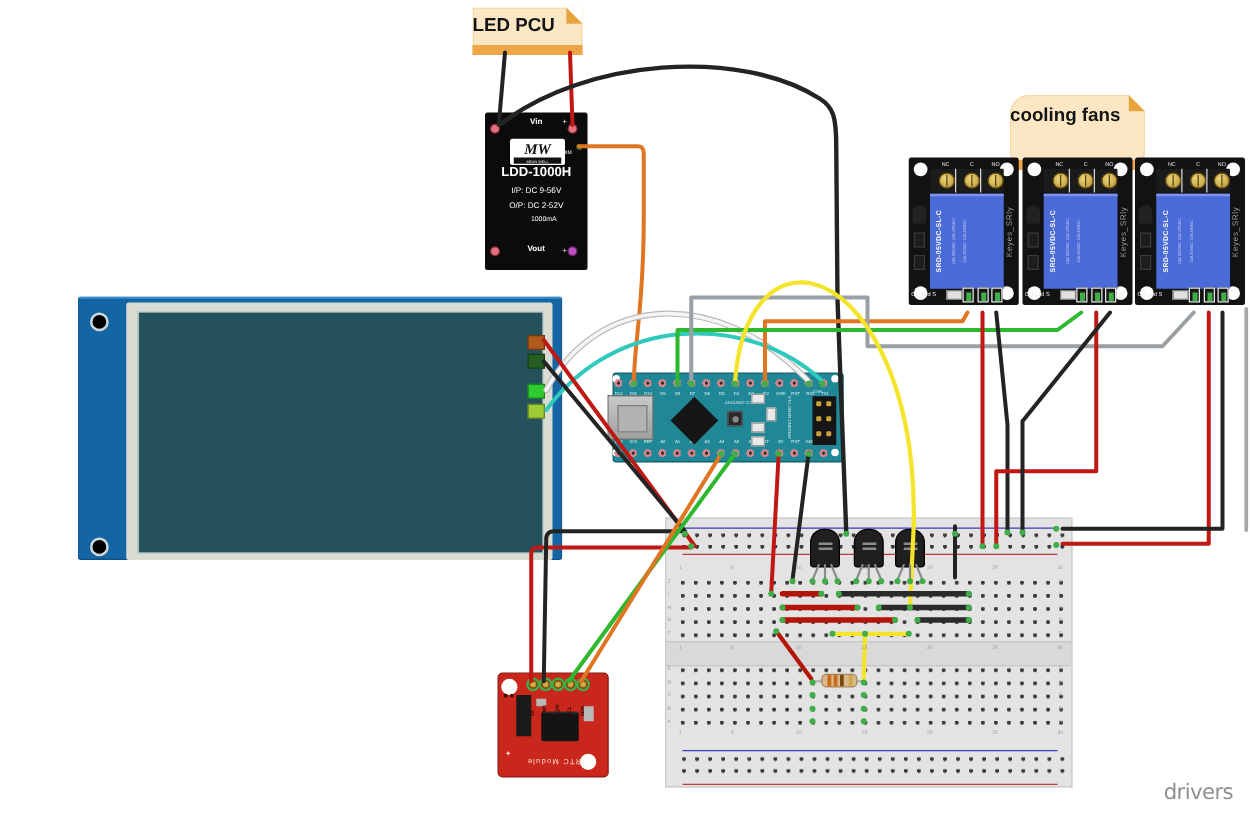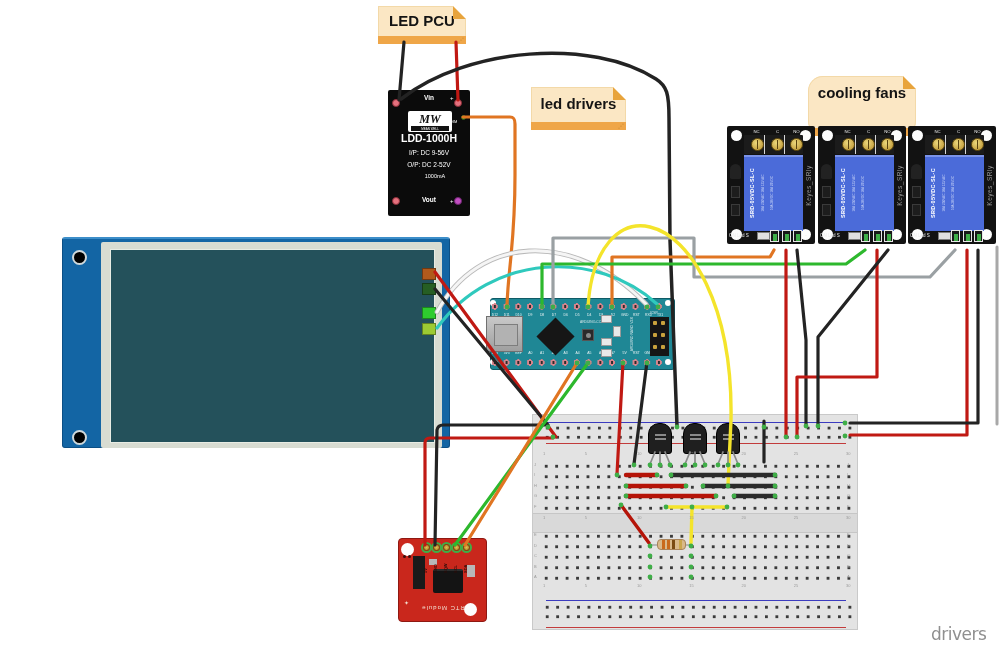--- a/index.html
+++ b/index.html
@@ -1,20 +1,20 @@
 <!DOCTYPE html>
 <html><head>
 <meta charset="utf-8">
 <style>
   html,body{margin:0;padding:0;background:#fff;font-family:"Liberation Sans",sans-serif;}
   #canvas{position:relative;width:1000px;height:652px;background:#fff;overflow:hidden;}
   .abs{position:absolute;}
   
   .note{position:absolute;background:#fbe7c4;box-shadow:0 0 0 1px #f3d9a8 inset;}
-  .note-text{position:absolute;left:0;right:0;top:6px;text-align:center;font-size:15px;font-weight:600;color:#141414;}
+  .note-text{position:absolute;left:0;right:0;top:6px;font-size:15px;font-weight:600;color:#141414;}
   .note-strip{position:absolute;left:0;right:0;bottom:0;height:8px;background:#efa648;}
   .note-fold{position:absolute;top:0;right:0;width:0;height:0;border-top:13px solid #fff;border-left:13px solid #e8a43c;}
   .note-grip{position:absolute;right:2px;bottom:0;font-size:6px;color:#a06a1e;line-height:8px;}
   
   .ldd{position:absolute;left:388px;top:90px;width:82px;height:126px;background:#0b0b0b;border-radius:2px;}
   .ldd span{position:absolute;color:#fff;}
   .pinc{position:absolute;border-radius:50%;box-sizing:border-box;}
   
   .tft{position:absolute;left:62px;top:237px;width:388px;height:211px;background:#1365a4;border:1px solid #0c4f85;border-top:2px solid #3c8ec9;border-radius:3px;box-sizing:border-box;}
   .bezel{position:absolute;left:38px;top:3px;width:341px;height:206px;background:#d8dcd2;border-radius:2px;}
@@ -221,26 +221,20 @@
       <div class="gpin" style="left: 43.5px; top: 4.5px;"></div>
       <span class="rtclbl" style="left: 44.5px; top: 14px;">SQW</span>
       <div class="gpin" style="left: 53.5px; top: 4.5px;"></div>
       <span class="rtclbl" style="left: 54.5px; top: 14px;">SCL</span>
       <div class="gpin" style="left: 63.5px; top: 4.5px;"></div>
       <span class="rtclbl" style="left: 64.5px; top: 14px;">SDA</span>
     </div>
 
   <div class="note" style="left:378px;top:6px;width:88px;height:38px;">
     <span class="note-text">LED PCU</span>
-    <div class="note-strip"></div>
-    <div class="note-fold"></div>
-    <span class="note-grip">⋰</span>
-  </div>
-  <div class="note" style="left:531px;top:87px;width:95px;height:43px;">
-    <span class="note-text" style="top:8px;">led drivers</span>
     <div class="note-strip"></div>
     <div class="note-fold"></div>
     <span class="note-grip">⋰</span>
   </div>
   <div class="note" style="left:808px;top:76px;width:108px;height:60px;border-radius:15px;">
     <span class="note-text" style="top:8px;">cooling fans</span>
     <div class="note-strip"></div>
     <div class="note-fold"></div>
     <span class="note-grip">⋰</span>
   </div>

